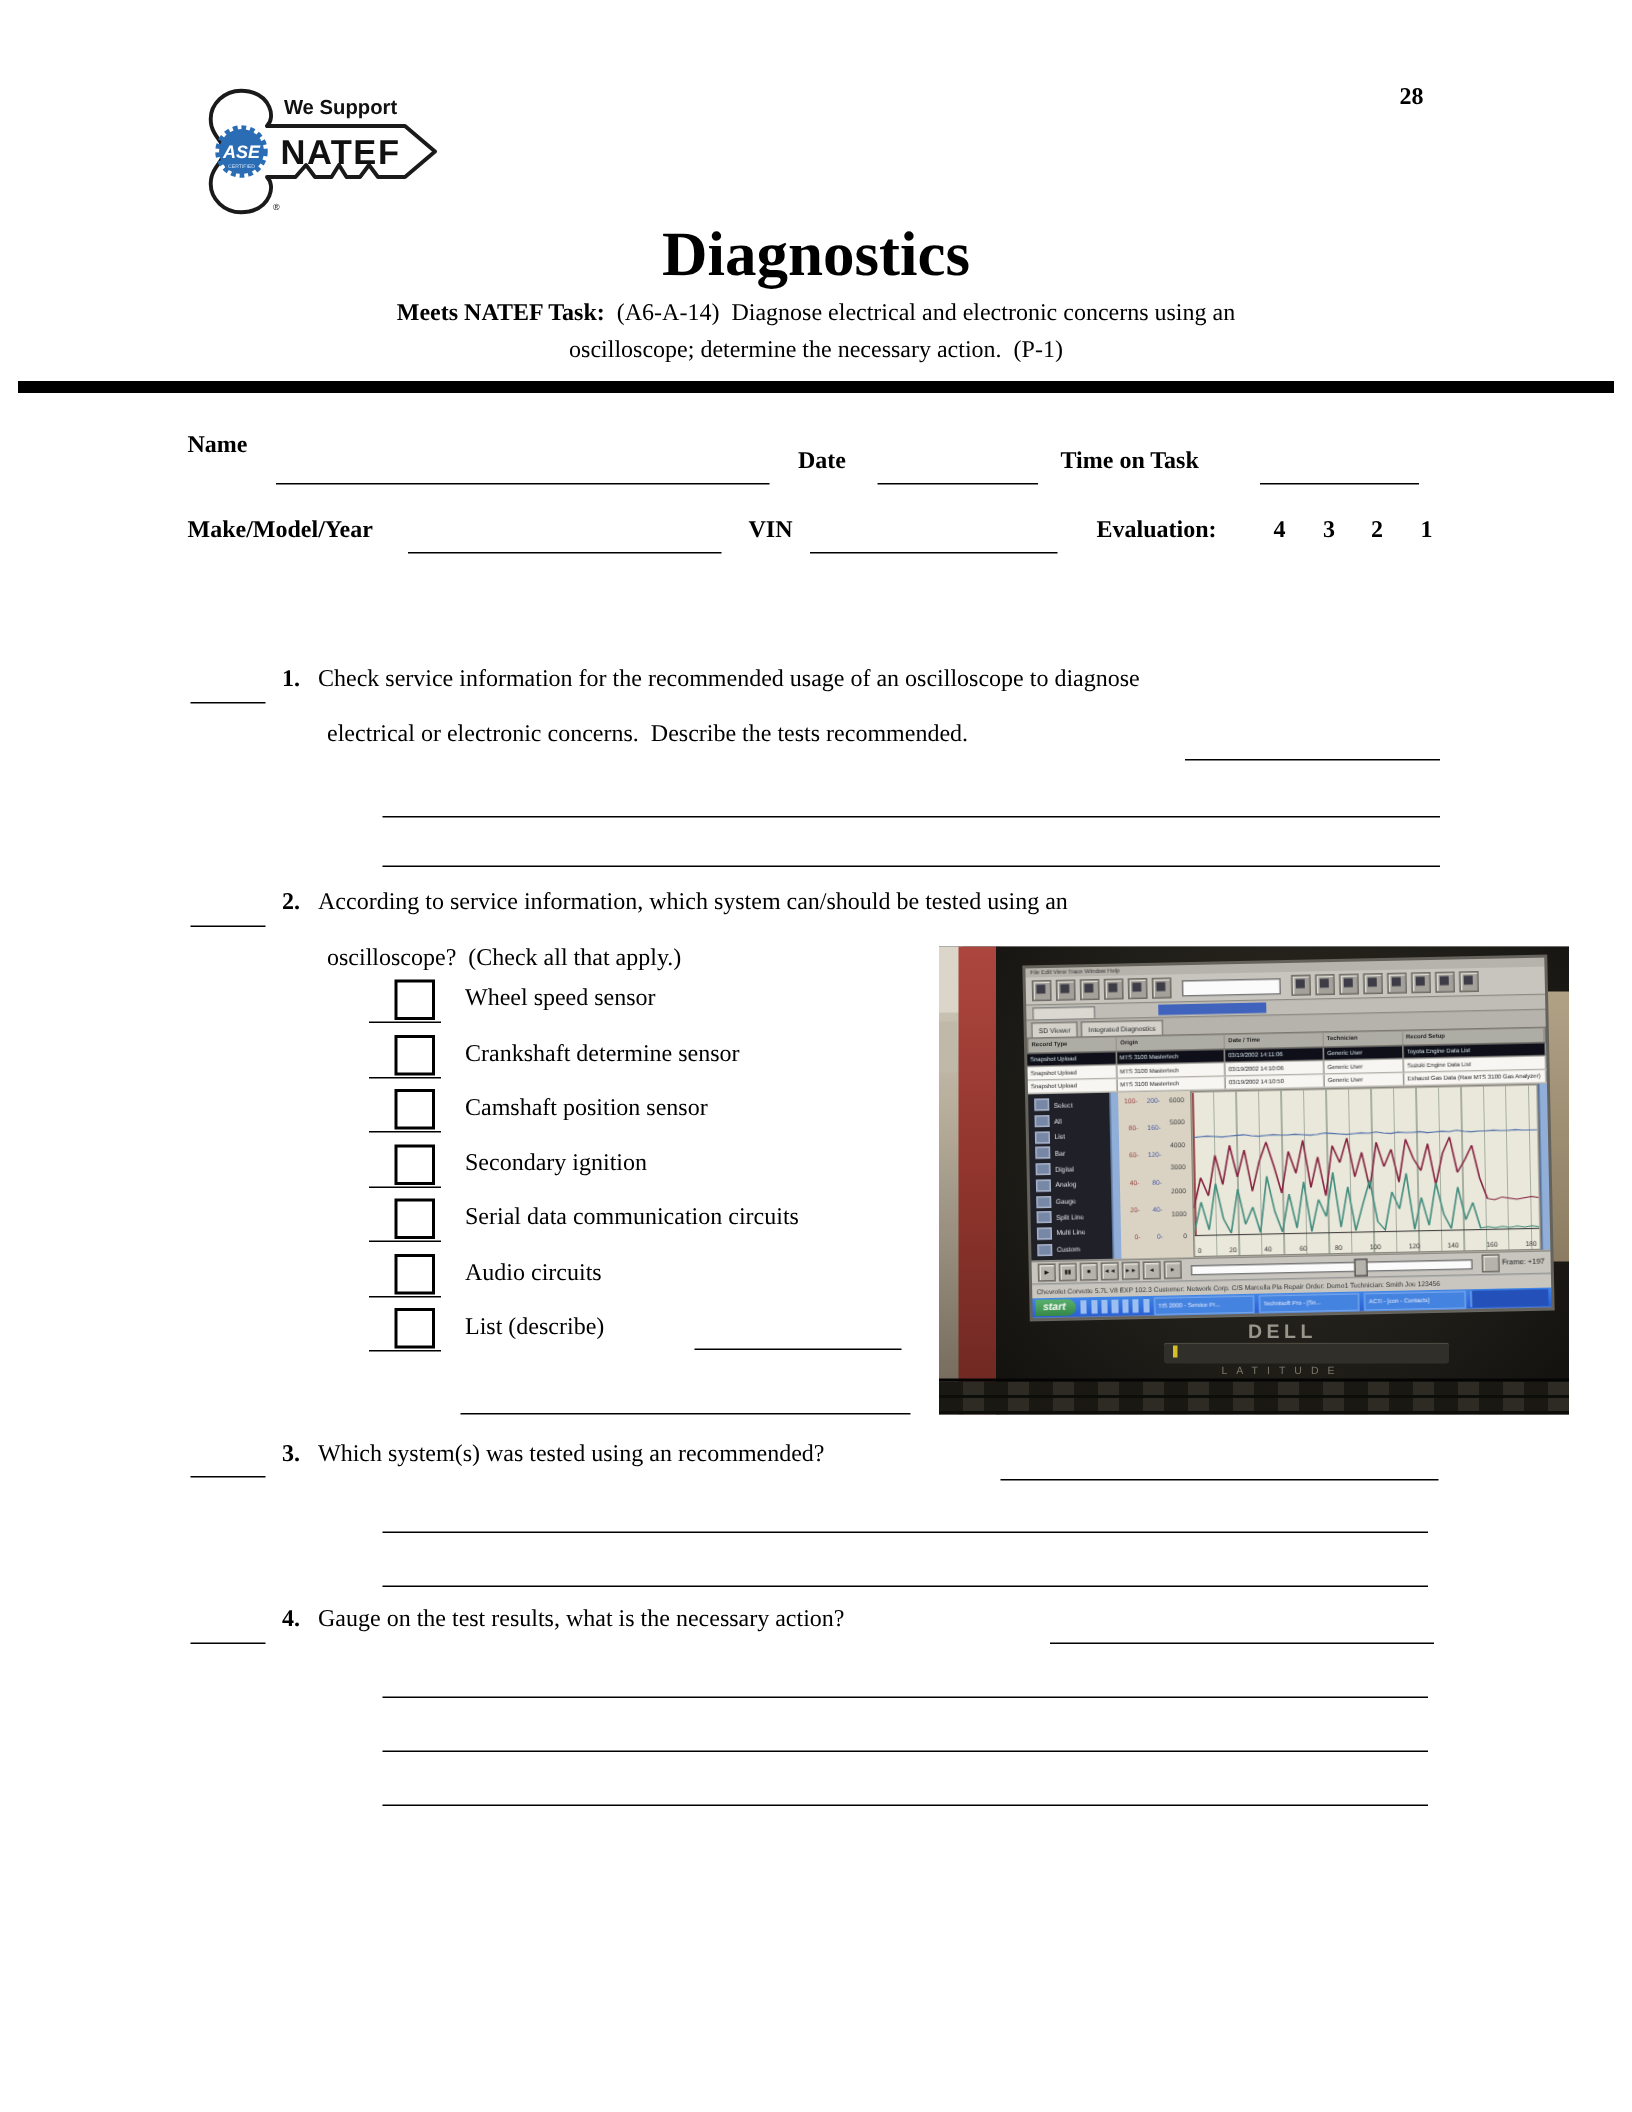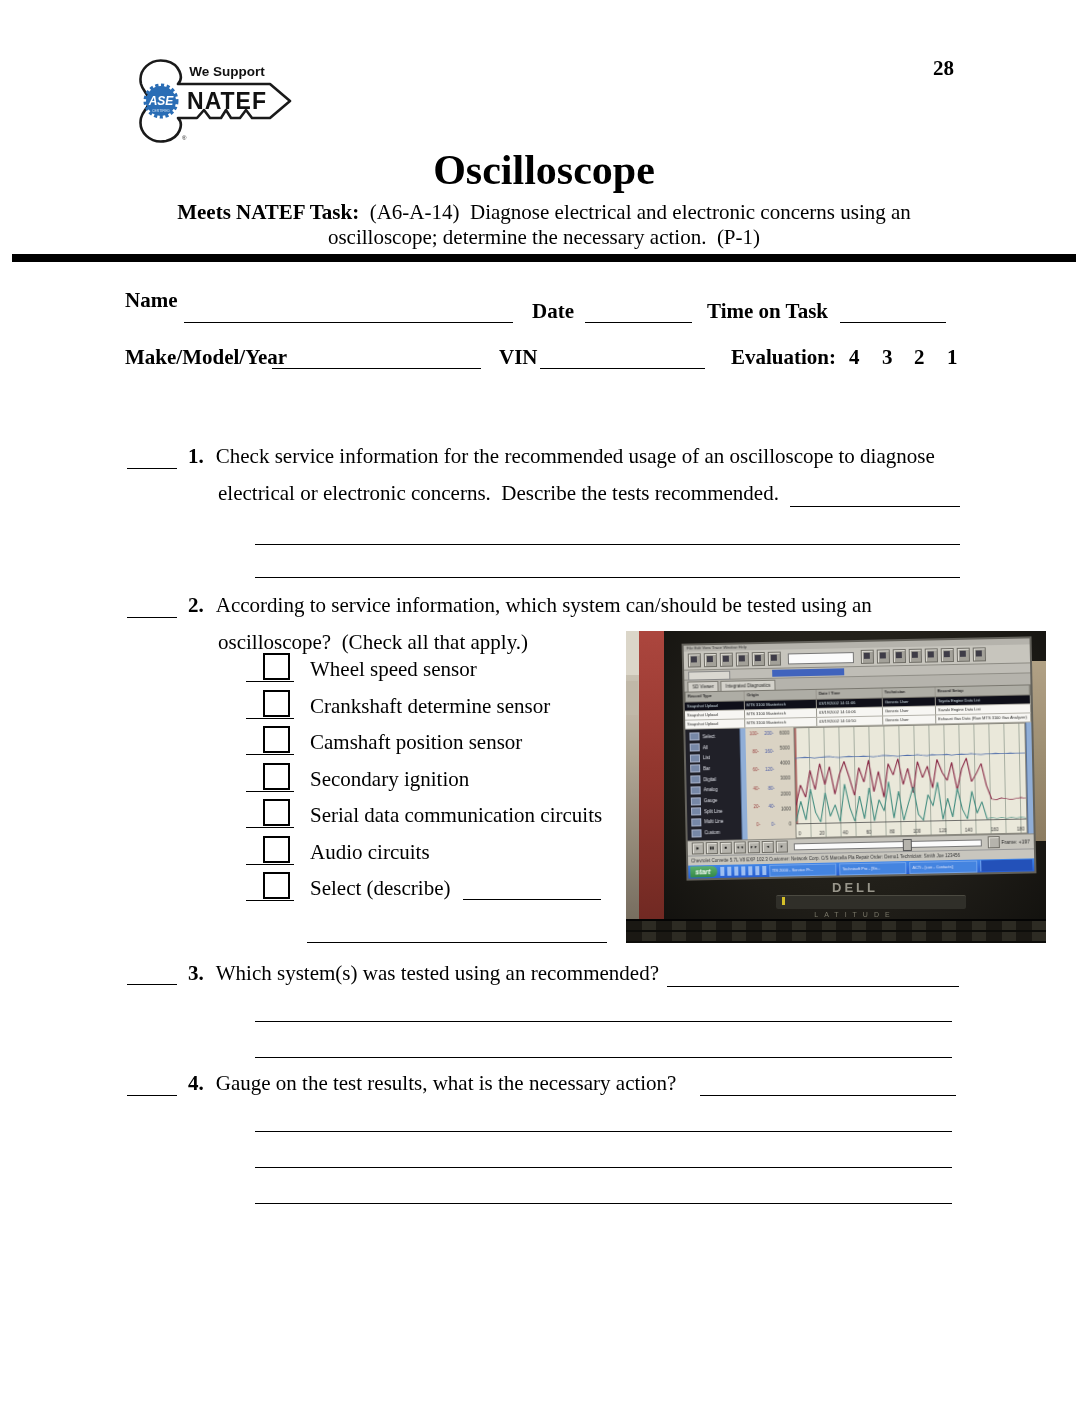--- a/index.html
+++ b/index.html
@@ -1,21 +1,21 @@
 <!DOCTYPE html>
 <html><head>
 <meta charset="utf-8">
 <style>
   html,body{margin:0;padding:0}
   body{width:1088px;height:1408px;position:relative;background:#fff;overflow:hidden;
        font-family:"Liberation Serif",serif;color:#000}
   .abs{position:absolute}
   .b{font-weight:bold}
   .pre{white-space:pre-wrap}
-  .txt{font-size:21px}
+  .txt{font-size:16px}
   .u{position:absolute;height:0;border-top:1.9px solid #000}
   .qn{font-weight:bold;margin-right:12px}
   .cb{position:absolute;width:23px;height:23px;border:2.4px solid #000;background:#fff}
   .center{left:0;width:100%;text-align:center}
 
   
   .photo{position:absolute;left:626px;top:631px;width:420px;height:312px;overflow:hidden;
          background:#1b1914;filter:saturate(.95) contrast(.97)}
   .ph-shelf{position:absolute;left:0;top:0;width:16px;height:312px;
             background:linear-gradient(180deg,#d8d2c4,#b4a995 40%,#6e6455)}
@@ -106,21 +106,21 @@
            C54,72 50,86 36,89 C20,92 8,80 11,66 C13,58 19,56 19,49 C19,42 13,40 11,32
            C8,18 20,6 36,9 C50,12 54,26 48,32 Z" fill="#fff" stroke="#1a1a1a" stroke-width="2.6" stroke-linejoin="round"></path>
   <circle cx="31" cy="49" r="15" fill="#2a6db5" stroke="#2a6db5" stroke-width="5" stroke-dasharray="3 2.4"></circle>
   <text x="31" y="53" text-anchor="middle" font-family="Liberation Sans, sans-serif" font-size="12" font-weight="bold" font-style="italic" fill="#fff">ASE</text>
   <text x="31" y="60" text-anchor="middle" font-family="Liberation Sans, sans-serif" font-size="3.4" fill="#cfe2f4">CERTIFIED</text>
   <text x="97" y="24" text-anchor="middle" font-family="Liberation Sans, sans-serif" font-size="13.5" font-weight="bold" fill="#111">We Support</text>
   <text x="97" y="57" text-anchor="middle" font-family="Liberation Sans, sans-serif" font-size="23" font-weight="bold" letter-spacing="1" fill="#111">NATEF</text>
   <text x="52" y="88" font-family="Liberation Sans, sans-serif" font-size="6" fill="#111">®</text>
 </svg>
 
-<div class="abs center" style="top:146px;font-size:42px;font-weight:bold">Oscilloscope</div>
+<div class="abs center" style="top:146px;font-size:42px;font-weight:bold">Diagnostics</div>
 <div class="abs center txt pre" style="top:200px"><b>Meets NATEF Task:</b><span>  (A6-A-14)  Diagnose electrical and electronic concerns using an</span></div>
 <div class="abs center txt pre" style="top:225px">oscilloscope; determine the necessary action.  (P-1)</div>
 
 <div class="abs" style="left:12px;top:254px;width:1064px;height:8px;background:#000"></div>
 
 <div class="abs txt b" style="left:125px;top:288px">Name</div>
 <div class="u" style="left:184px;top:322px;width:329px"></div>
 <div class="abs txt b" style="left:532px;top:299px">Date</div>
 <div class="u" style="left:585px;top:322px;width:107px"></div>
 <div class="abs txt b" style="left:707px;top:299px">Time on Task</div>
@@ -166,21 +166,21 @@
 <div class="cb" style="left:263px;top:799px"></div>
 <div class="u" style="left:246px;top:827px;width:48px"></div>
 <div class="abs txt" style="left:310px;top:803px">Serial data communication circuits</div>
 
 <div class="cb" style="left:263px;top:836px"></div>
 <div class="u" style="left:246px;top:864px;width:48px"></div>
 <div class="abs txt" style="left:310px;top:840px">Audio circuits</div>
 
 <div class="cb" style="left:263px;top:872px"></div>
 <div class="u" style="left:246px;top:900px;width:48px"></div>
-<div class="abs txt" style="left:310px;top:876px">Select (describe)</div>
+<div class="abs txt" style="left:310px;top:876px">List (describe)</div>
 <div class="u" style="left:463px;top:899px;width:138px"></div>
 <div class="u" style="left:307px;top:942px;width:300px"></div>
 
 <div class="u" style="left:127px;top:984px;width:50px"></div>
 <div class="abs txt pre" style="left:188px;top:961px"><span class="qn">3.</span><span>Which system(s) was tested using an recommended?</span></div>
 <div class="u" style="left:667px;top:986px;width:292px"></div>
 <div class="u" style="left:255px;top:1021px;width:697px"></div>
 <div class="u" style="left:255px;top:1057px;width:697px"></div>
 
 <div class="u" style="left:127px;top:1095px;width:50px"></div>

